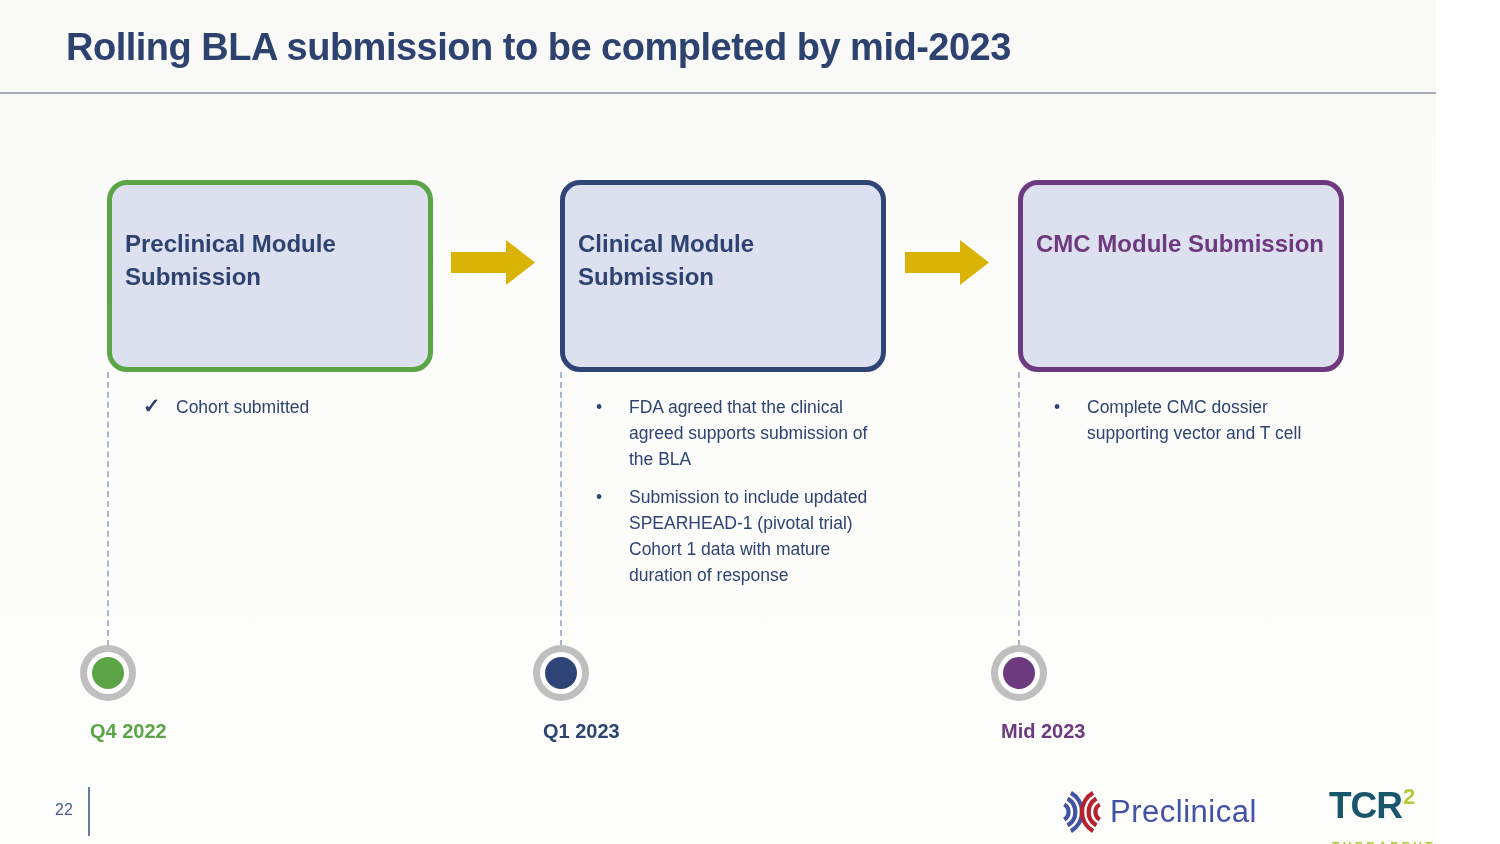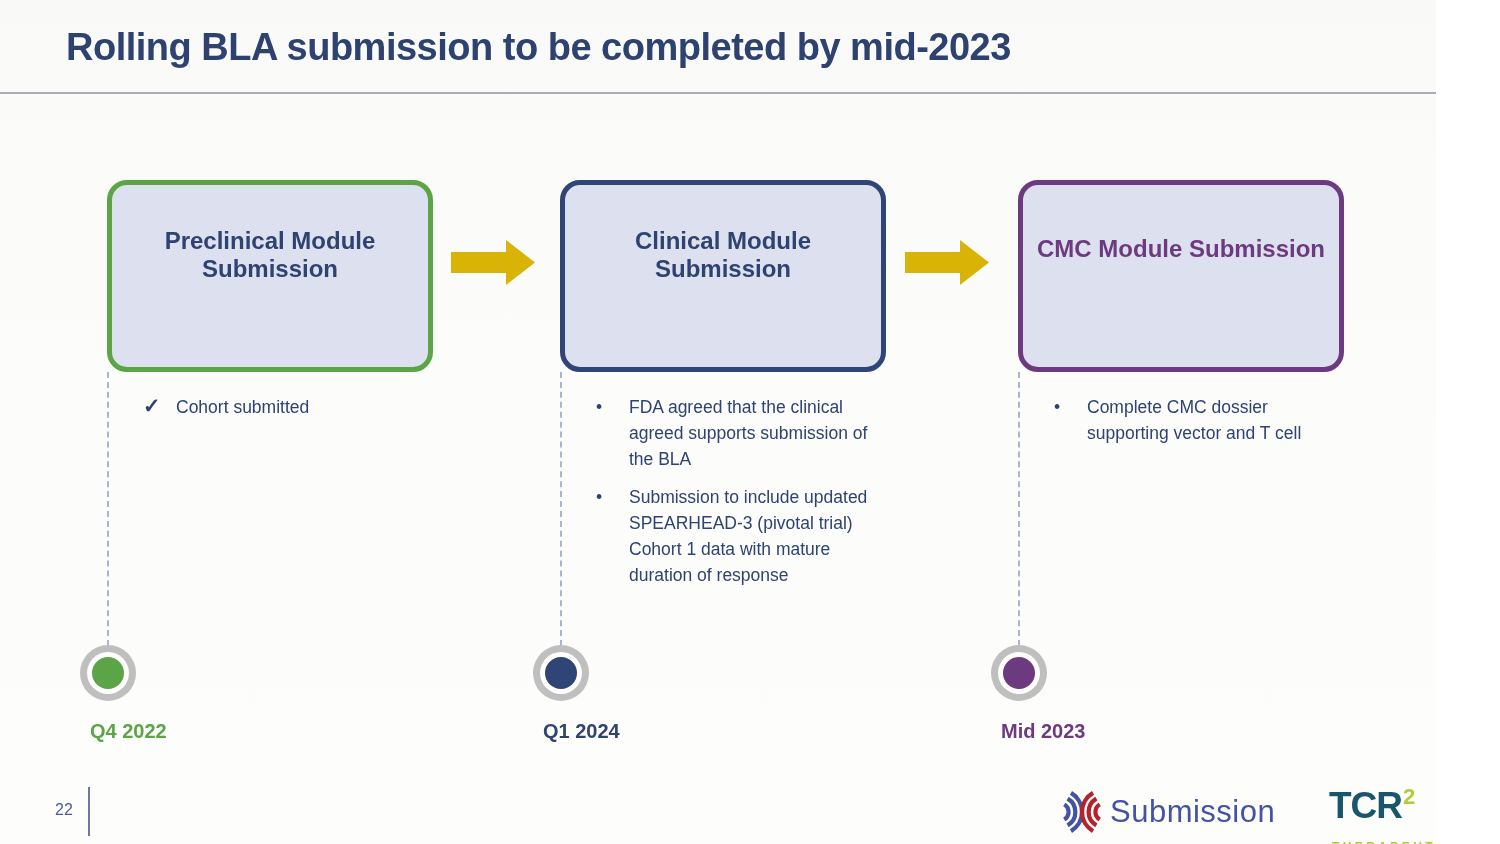--- a/index.html
+++ b/index.html
@@ -46,26 +46,25 @@
     justify-content: center;
     padding-top: 42px;
   }
   .col1 .box { border-color: #5ba546; }
   .col2 .box { border-color: #2f4477; }
   .col3 .box { border-color: #6d3a7f; }
 
   .box-title {
     font-size: 24px;
     font-weight: bold;
-    line-height: 28px;
-    text-align: center;
+    line-height: 33px;
     color: #2e4372;
     width: 290px;
   }
-  .col3 .box-title { color: #6d3a7f; margin-top: 8px; }
+  .col3 .box-title { color: #6d3a7f; }
 
   .dashline {
     position: absolute;
     top: 192px; left: 0;
     height: 274px; width: 0;
     border-left: 2px dashed #a9b6d2;
   }
 
   .dot {
     position: absolute;
@@ -195,29 +194,29 @@
   <div class="column col2">
     <div class="box">
       <div class="box-title">Clinical Module Submission</div>
     </div>
     <div class="dashline"></div>
     <div class="dot">
       <div class="dot-white">
         <div class="dot-core"></div>
       </div>
     </div>
-    <div class="date-label">Q1 2024</div>
+    <div class="date-label">Q1 2023</div>
     <ul class="bullets">
       <li>
         <span class="bullet-marker">•</span>
         <span>FDA agreed that the clinical agreed supports submission of the BLA</span>
       </li>
       <li>
         <span class="bullet-marker">•</span>
-        <span>Submission to include updated SPEARHEAD-3 (pivotal trial) Cohort 1 data with mature duration of response</span>
+        <span>Submission to include updated SPEARHEAD-1 (pivotal trial) Cohort 1 data with mature duration of response</span>
       </li>
     </ul>
   </div>
 
   <svg class="arrow arrow-2" viewBox="0 0 84 47">
     <polygon points="0,13 55,13 55,1 84,23.5 55,46 55,34 0,34" fill="#d9b407"></polygon>
   </svg>
 
   <div class="column col3">
     <div class="box">
@@ -247,21 +246,21 @@
         <path d="M 6.5 15.2 A 9 9 0 0 1 6.5 30.8"></path>
         <path d="M 10 9.1 A 16 16 0 0 1 10 36.9"></path>
         <path d="M 13.5 3.1 A 23 23 0 0 1 13.5 42.9"></path>
       </g>
       <g fill="none" stroke="#b5222d" stroke-width="4.4">
         <path d="M 43.5 15.2 A 9 9 0 0 0 43.5 30.8"></path>
         <path d="M 40 9.1 A 16 16 0 0 0 40 36.9"></path>
         <path d="M 36.5 3.1 A 23 23 0 0 0 36.5 42.9"></path>
       </g>
     </svg>
-    <span class="adapt-word">Submission</span>
+    <span class="adapt-word">Preclinical</span>
   </div>
 
   <div class="tcr-logo">
     <div>
       <span class="tcr-main">TCR</span><span class="tcr-sup">2</span>
     </div>
     <div class="tcr-sub">THERAPEUTICS</div>
   </div>
 
 </div>

